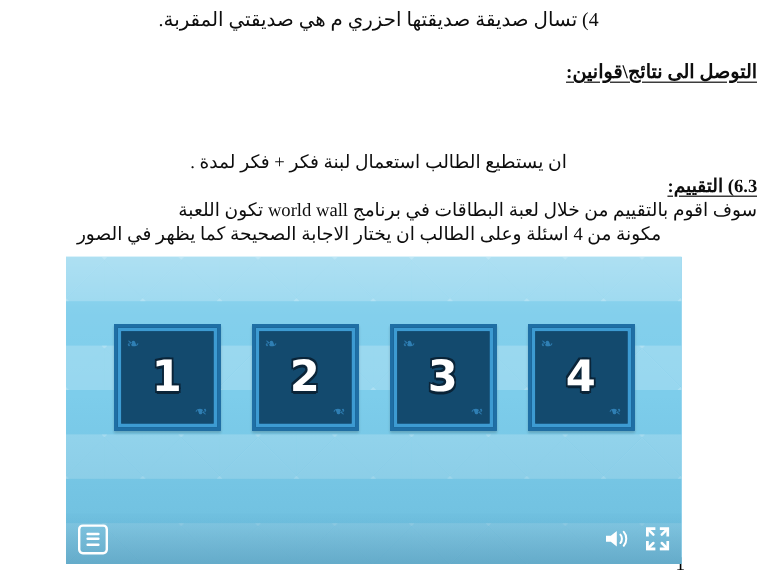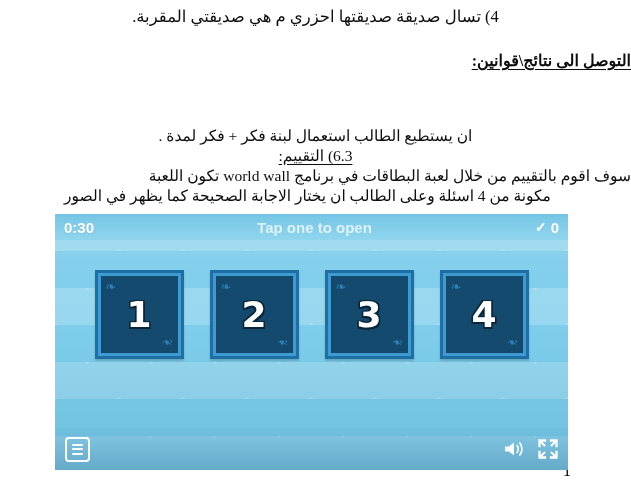--- a/index.html
+++ b/index.html
@@ -60,23 +60,22 @@
     left: 0; right: 0;
     text-align: center;
     font-size: 15.5px;
     line-height: 22px;
     margin-top: 27px;
   }
 
   .head-2 {
     top: 145px;
     left: 0; right: 0;
-    text-align: center;
     font-size: 15.5px;
-    font-weight: normal;
+    font-weight: bold;
     line-height: 21px;
   }
   .head-2 .u {
     text-decoration: underline;
     text-underline-offset: 3px;
   }
 
   .para-2a {
     top: 165px;
     left: 0; right: 0;
@@ -298,28 +297,20 @@
   <div class="line para-2b">مكونة من 4 اسئلة وعلى الطالب ان يختار الاجابة الصحيحة كما يظهر في الصور</div>
 </div>
 
 <div class="page-number">1</div>
 
 <div class="game">
 
   <div class="bg-pattern"></div>
   <div class="bg-shade"></div>
 
-  <div class="top-bar">
-    <div class="timer">0:30</div>
-    <div class="prompt">Tap one to open</div>
-    <div class="score">
-      <span class="tick">✓</span>
-      <span>0</span>
-    </div>
-  </div>
 
   <div class="cards-row">
 
     <div class="card">
       <div class="card-inner">
         <span class="swirl tl">❧</span>
         <span class="card-num">1</span>
         <span class="swirl br">❧</span>
       </div>
     </div>

